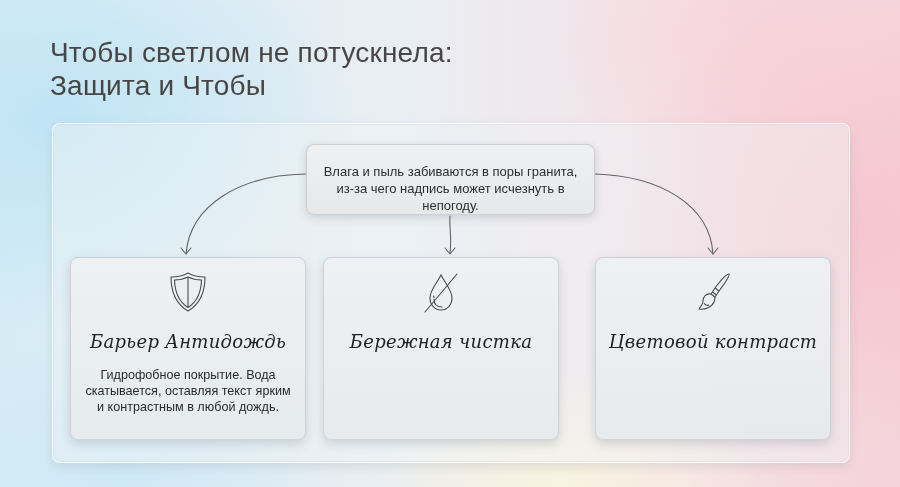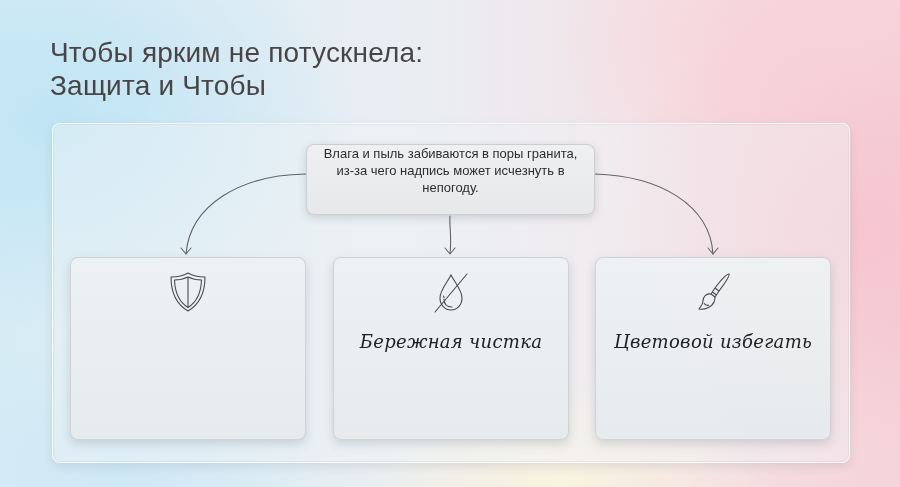--- a/index.html
+++ b/index.html
@@ -34,21 +34,21 @@
     box-shadow: 0 4px 10px rgba(120,130,140,0.18), inset 0 0 0 1px rgba(200,205,210,0.35);
   }
   .top-card {
     position: absolute;
     left: 306px; top: 144px;
     width: 289px; height: 71px;
     border-radius: 8px;
     background: linear-gradient(180deg, #eef0f1, #e6e8ea);
     border: 1px solid rgba(190,195,200,0.7);
     box-shadow: 0 3px 8px rgba(110,115,125,0.25);
-    display: flex; align-items: flex-start; justify-content: center;
+    display: flex; align-items: flex-end; justify-content: center;
     text-align: center;
     padding: 0 16px;
     font-size: 13px;
     line-height: 17px;
     color: #2e2e2e;
   }
   .card {
     position: absolute;
     top: 257px;
     width: 236px; height: 183px;
@@ -84,21 +84,21 @@
   .arrows {
     position: absolute; left: 0; top: 0;
     width: 900px; height: 487px;
     pointer-events: none;
   }
 </style>
 </head>
 <body>
 
 <div class="title">
-  <div>Чтобы ярким не потускнела:</div>
+  <div>Чтобы светлом не потускнела:</div>
   <div>Защита и Чтобы</div>
 </div>
 
 <div class="panel"></div>
 
 <svg class="arrows" viewBox="0 0 900 487">
   <g fill="none" stroke="#5f6468" stroke-width="1.1" stroke-linecap="round" stroke-linejoin="round">
 
     <path d="M306 174 C 240 175, 190 205, 186 254"></path>
     <path d="M181 248 L186 254 L191 248"></path>
@@ -116,23 +116,25 @@
 </div>
 
 <div class="card" style="left:70px;">
   <div class="icon">
     <svg viewBox="0 0 44 44" fill="none" stroke="#4a4a4a" stroke-width="1.1" stroke-linejoin="round">
       <path d="M22 3 C 17 6, 11 7, 5 7 C 5 22, 10 34, 22 41 C 34 34, 39 22, 39 7 C 33 7, 27 6, 22 3 Z"></path>
       <path d="M22 7 C 18 9, 13 10, 8.5 10 C 9 23, 13 32, 22 37.5 C 31 32, 35 23, 35.5 10 C 31 10, 26 9, 22 7 Z"></path>
       <path d="M22 7 L22 37.5"></path>
     </svg>
   </div>
+  <div class="heading">Барьер Антидождь</div>
+  <div class="desc">Гидрофобное покрытие. Вода скатывается, оставляя текст ярким и контрастным в любой дождь.</div>
 </div>
 
-<div class="card" style="left:333px;">
+<div class="card" style="left:323px;">
   <div class="icon">
     <svg viewBox="0 0 44 44" fill="none" stroke="#4a4a4a" stroke-width="1.1" stroke-linecap="round">
       <path d="M22 5 C 18 13, 11 20, 11 28 C 11 35, 16 40, 22 40 C 28 40, 33 35, 33 28 C 33 20, 26 13, 22 5 Z"></path>
       <path d="M15 29 C 15 34, 18 37, 23 37"></path>
       <path d="M14.5 26 L15 27.5"></path>
       <path d="M38 4 L6 42"></path>
     </svg>
   </div>
   <div class="heading">Бережная чистка</div>
 </div>
@@ -140,14 +142,14 @@
 <div class="card" style="left:595px;">
   <div class="icon">
     <svg viewBox="0 0 44 44" fill="none" stroke="#4a4a4a" stroke-width="1.1" stroke-linejoin="round">
       <path d="M38 4 C 36 4, 30 10, 24 18 L 28 21 C 34 13, 39 6, 38 4 Z"></path>
       <path d="M24 18 L 20 24 L 24 27 L 28 21"></path>
       <path d="M21.5 22 L 25.5 25"></path>
       <path d="M20 24 C 15 23, 12 27, 12 31 C 12 35, 9 37, 8 39 C 14 40, 21 37, 23 32 C 24 30, 24 28, 24 27"></path>
       <path d="M13 33 C 14 35, 16 36, 18 35"></path>
     </svg>
   </div>
-  <div class="heading">Цветовой избегать</div>
+  <div class="heading">Цветовой контраст</div>
 </div>
 
 </body></html>

